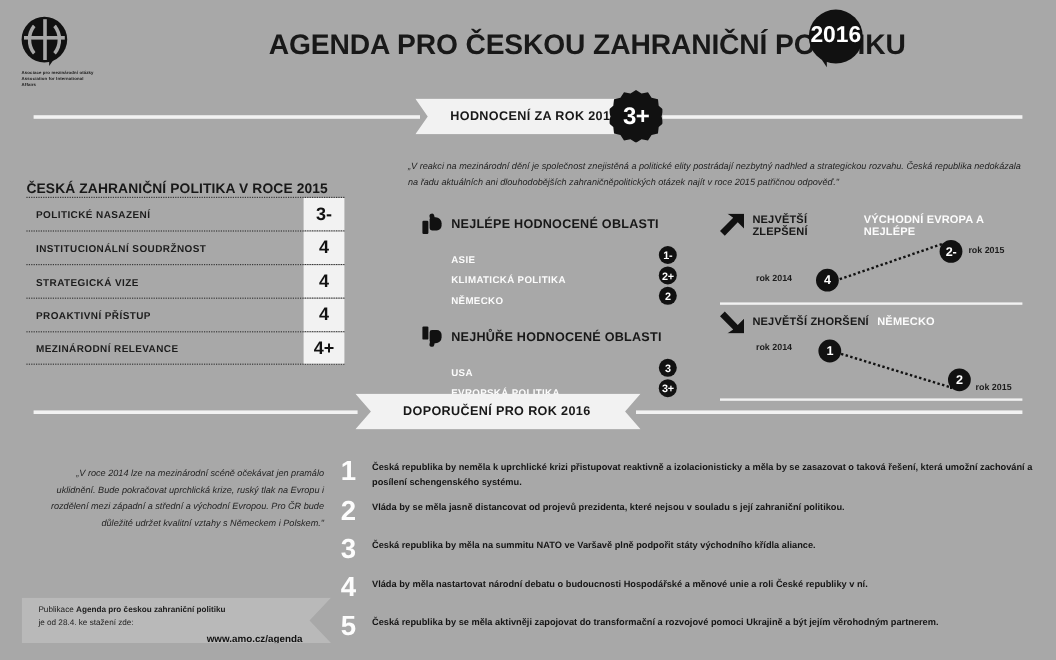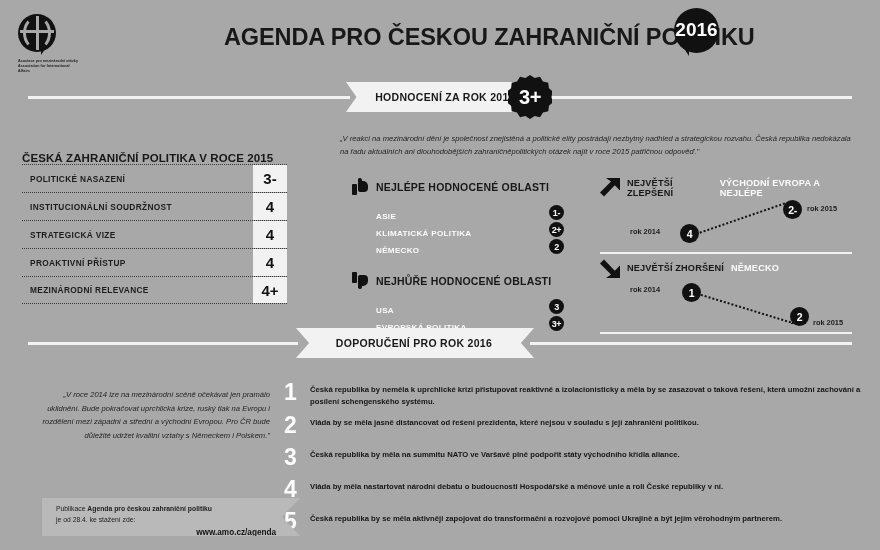--- a/index.html
+++ b/index.html
@@ -211,21 +211,20 @@
   .rec-text {
     font-size:7.7px; line-height:1.62; color:#151515; font-weight:bold; padding-top:2px;
   }
 
   
   .footer {
     position:absolute; left:18px; top:498px; width:258px; height:38px;
     background:#b9b9b9;
     clip-path: polygon(0 0, 100% 0, 93% 50%, 100% 100%, 0 100%);
     padding:6px 24px 6px 14px;
-    margin-left:24px;
   }
   .footer-l1 { font-size:6.8px; color:#1c1c1c; line-height:1.6; }
   .footer-l1 b { font-weight:bold; }
   .footer-url {
     text-align:right; font-size:8.2px; font-weight:bold; color:#111; margin-top:2px;
   }
 </style>
 </head>
 <body>
 
@@ -372,21 +371,21 @@
 
   <div class="quote-bottom">„V roce 2014 lze na mezinárodní scéně očekávat jen pramálo uklidnění. Bude pokračovat uprchlická krize, ruský tlak na Evropu i rozdělení mezi západní a střední a východní Evropou. Pro ČR bude důležité udržet kvalitní vztahy s Německem i Polskem."</div>
 
   <div class="recs">
     <div class="rec">
       <div class="rec-num">1</div>
       <div class="rec-text">Česká republika by neměla k uprchlické krizi přistupovat reaktivně a izolacionisticky a měla by se zasazovat o taková řešení, která umožní zachování a posílení schengenského systému.</div>
     </div>
     <div class="rec">
       <div class="rec-num">2</div>
-      <div class="rec-text">Vláda by se měla jasně distancovat od řešení prezidenta, které nejsou v souladu s její zahraniční politikou.</div>
+      <div class="rec-text">Vláda by se měla jasně distancovat od projevů prezidenta, které nejsou v souladu s její zahraniční politikou.</div>
     </div>
     <div class="rec">
       <div class="rec-num">3</div>
       <div class="rec-text">Česká republika by měla na summitu NATO ve Varšavě plně podpořit státy východního křídla aliance.</div>
     </div>
     <div class="rec">
       <div class="rec-num">4</div>
       <div class="rec-text">Vláda by měla nastartovat národní debatu o budoucnosti Hospodářské a měnové unie a roli České republiky v ní.</div>
     </div>
     <div class="rec">

